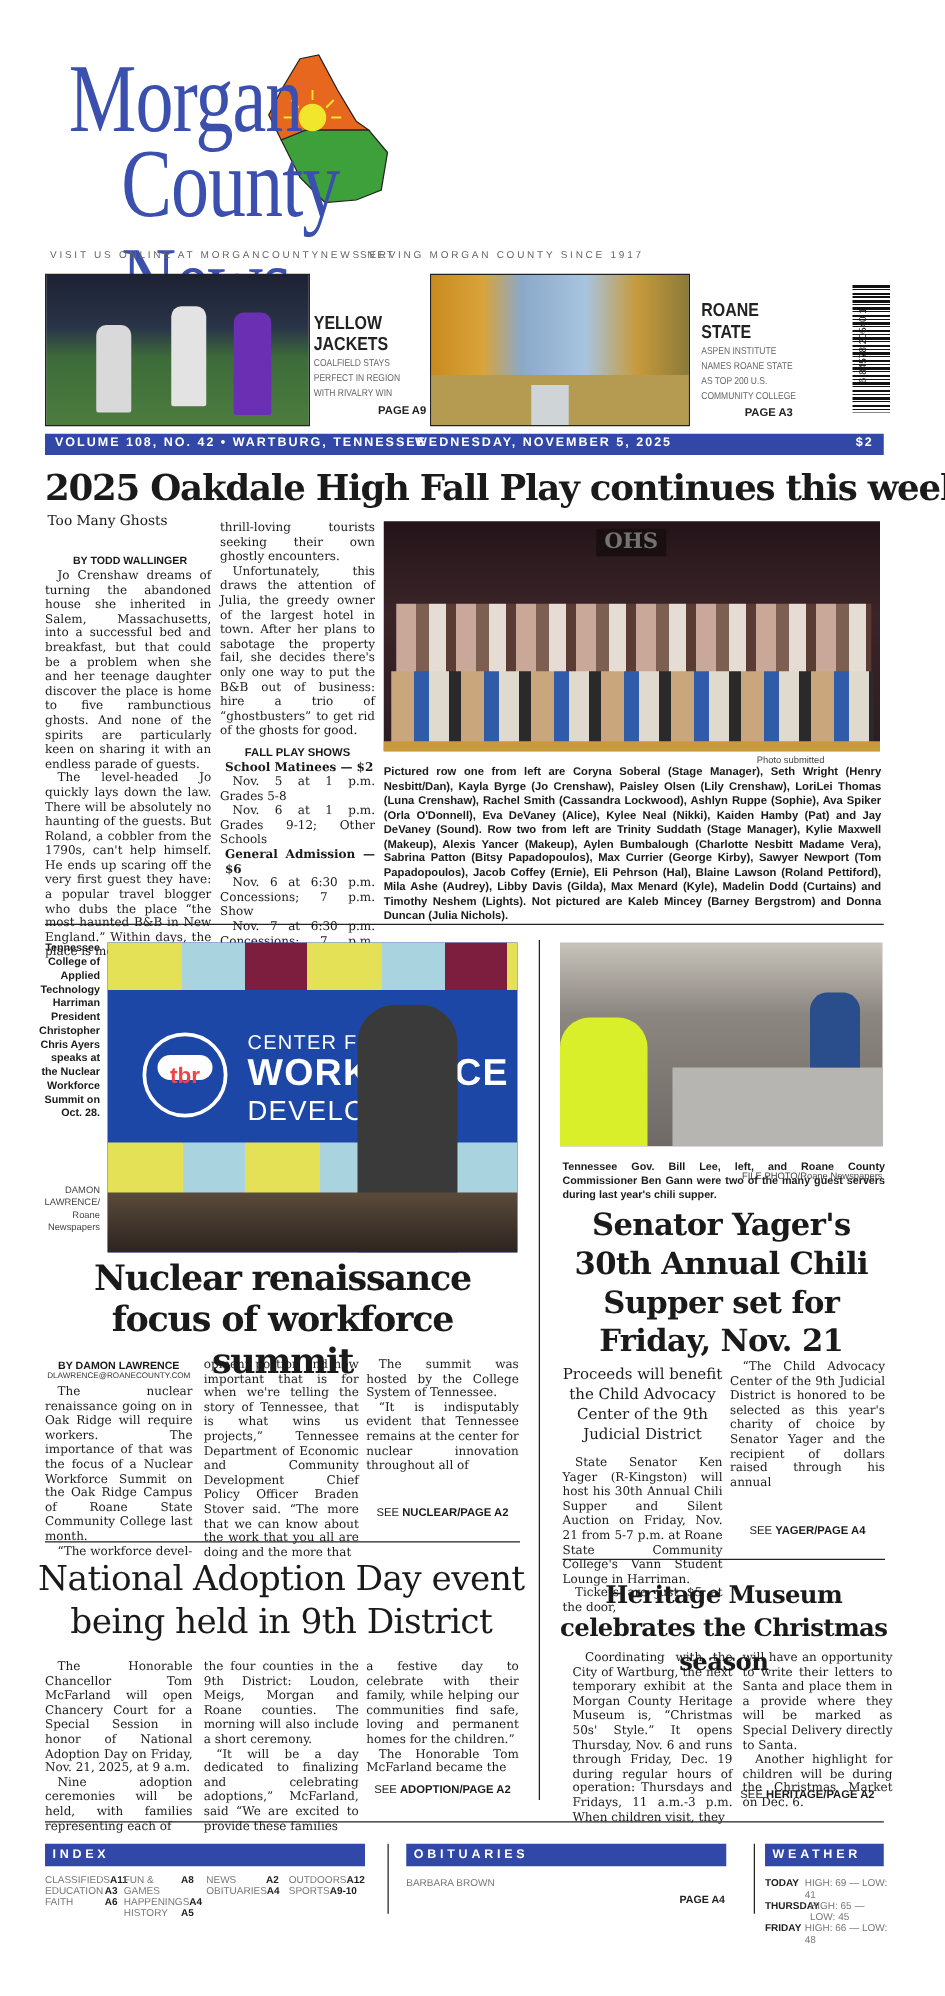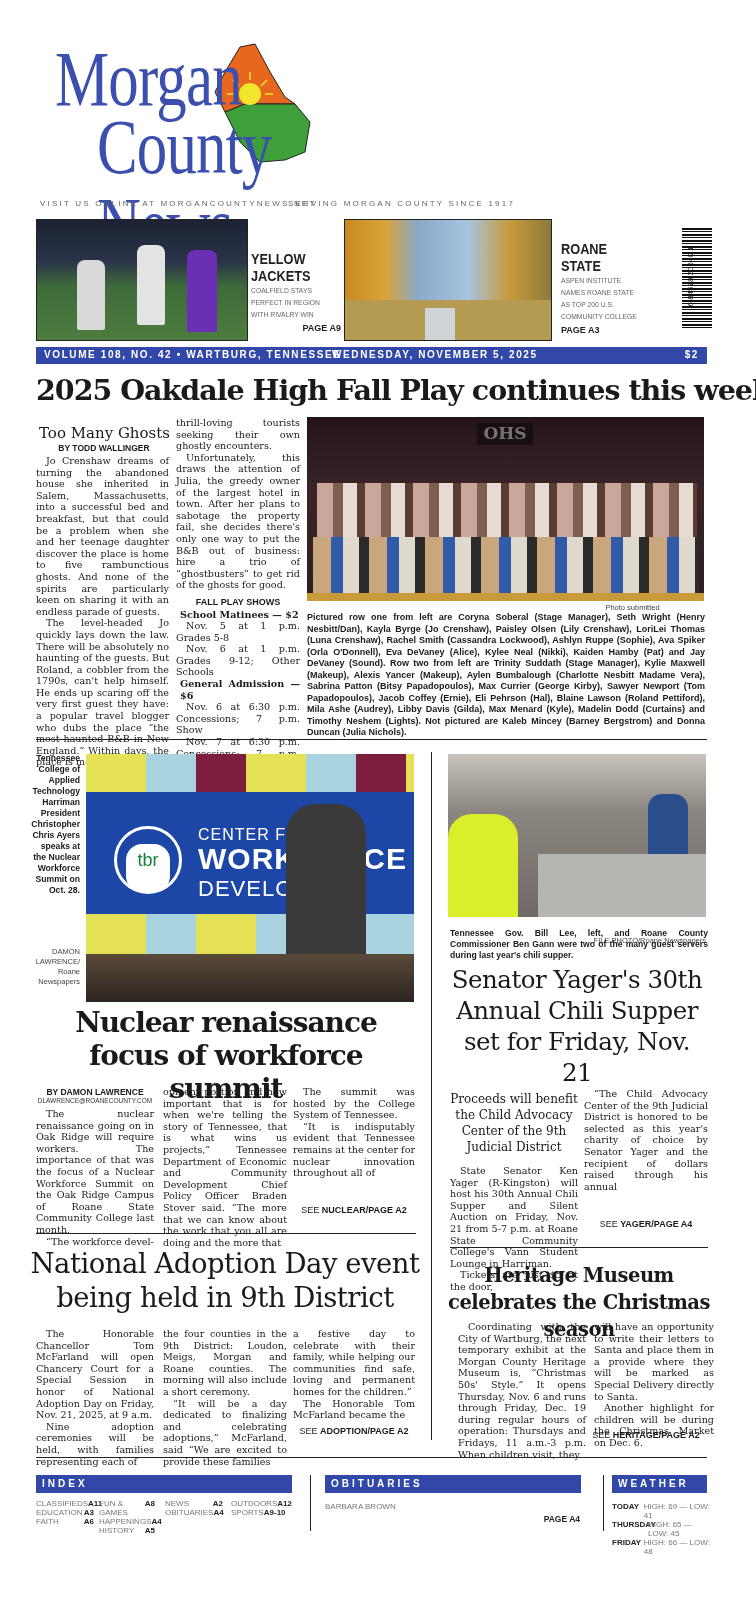--- a/index.html
+++ b/index.html
@@ -60,34 +60,34 @@
   <div class="promo-p" style="text-align:right;margin-top:2px">PAGE A9</div>
 </div>
 
 <div class="abs promo-photo" style="left:344px;top:219px;width:208px;height:122px;background:linear-gradient(90deg,#c98a1e 0%,#d9a33a 20%,#8aa9c9 35%,#a7c4df 60%,#c79a3a 80%,#8c7a3a 100%)">
   <div class="abs" style="left:0;top:80px;width:208px;height:42px;background:#b59a52"></div>
   <div class="abs" style="left:80px;top:88px;width:30px;height:34px;background:#cfd4d6"></div>
 </div>
 <div class="abs" style="left:561px;top:240px;width:108px">
   <div class="promo-h" style="width:100px">ROANE STATE</div>
   <div class="promo-s" style="width:92px;margin-top:1px">ASPEN INSTITUTE NAMES ROANE STATE AS TOP 200 U.S. COMMUNITY COLLEGE</div>
-  <div class="promo-p" style="text-align:left;width:108px;margin-top:2px">PAGE A3</div>
+  <div class="promo-p" style="text-align:center;width:108px;margin-top:2px">PAGE A3</div>
 </div>
 
 <div class="abs" style="left:682px;top:228px;width:30px;height:102px;background:repeating-linear-gradient(180deg,#111 0,#111 2px,#fff 2px,#fff 3px,#111 3px,#111 4px,#fff 4px,#fff 6px)"></div>
 <div class="abs cond" style="left:640px;top:272px;width:100px;font-size:8px;transform:rotate(-90deg);text-align:center">6 84578 20540 1</div>
 
 <div class="abs bar" style="left:36px;top:347px;width:671px;height:17px">
   <span class="abs" style="left:8px;top:2px">VOLUME 108, NO. 42 • WARTBURG, TENNESSEE</span>
   <span class="abs" style="left:296px;top:2px">WEDNESDAY, NOVEMBER 5, 2025</span>
   <span class="abs" style="right:8px;top:2px">$2</span>
 </div>
 
 <h1 class="abs headline" style="left:36px;top:372px;width:680px;font-size:28.5px;line-height:36px;white-space:nowrap">2025 Oakdale High Fall Play continues this week</h1>
-<div class="abs" style="left:38px;top:424px;width:132px;font-size:15px;text-align:right">Too Many Ghosts</div>
+<div class="abs" style="left:38px;top:410px;width:132px;font-size:11px;text-align:left">Too Many Ghosts</div>
 <div class="abs byline" style="left:38px;top:443px;width:132px">BY TODD WALLINGER</div>
 <div class="abs body" style="left:36px;top:455px;width:133px">
   <p>Jo Crenshaw dreams of turning the abandoned house she inherited in Salem, Massachusetts, into a successful bed and breakfast, but that could be a problem when she and her teenage daughter discover the place is home to five rambunctious ghosts. And none of the spirits are particularly keen on sharing it with an endless parade of guests.</p>
   <p>The level-headed Jo quickly lays down the law. There will be absolutely no haunting of the guests. But Roland, a cobbler from the 1790s, can't help himself. He ends up scaring off the very first guest they have: a popular travel blogger who dubs the place “the most haunted B&amp;B in New England.” Within days, the place is mobbed by</p>
 </div>
 <div class="abs body" style="left:176px;top:417px;width:124px">
   <p style="text-indent:0">thrill-loving tourists seeking their own ghostly encounters.</p>
   <p>Unfortunately, this draws the attention of Julia, the greedy owner of the largest hotel in town. After her plans to sabotage the property fail, she decides there's only one way to put the B&amp;B out of business: hire a trio of “ghostbusters” to get rid of the ghosts for good.</p>
   <div style="margin-top:6px">
     <div class="byline" style="font-size:9px">FALL PLAY SHOWS</div>
@@ -110,21 +110,21 @@
 <div class="abs credit" style="left:560px;top:603px;width:145px;text-align:center">Photo submitted</div>
 <div class="abs cutline" style="left:307px;top:612px;width:398px;text-align:justify">Pictured row one from left are Coryna Soberal (Stage Manager), Seth Wright (Henry Nesbitt/Dan), Kayla Byrge (Jo Crenshaw), Paisley Olsen (Lily Crenshaw), LoriLei Thomas (Luna Crenshaw), Rachel Smith (Cassandra Lockwood), Ashlyn Ruppe (Sophie), Ava Spiker (Orla O'Donnell), Eva DeVaney (Alice), Kylee Neal (Nikki), Kaiden Hamby (Pat) and Jay DeVaney (Sound). Row two from left are Trinity Suddath (Stage Manager), Kylie Maxwell (Makeup), Alexis Yancer (Makeup), Aylen Bumbalough (Charlotte Nesbitt Madame Vera), Sabrina Patton (Bitsy Papadopoulos), Max Currier (George Kirby), Sawyer Newport (Tom Papadopoulos), Jacob Coffey (Ernie), Eli Pehrson (Hal), Blaine Lawson (Roland Pettiford), Mila Ashe (Audrey), Libby Davis (Gilda), Max Menard (Kyle), Madelin Dodd (Curtains) and Timothy Neshem (Lights). Not pictured are Kaleb Mincey (Barney Bergstrom) and Donna Duncan (Julia Nichols).</div>
 
 <div class="abs rule" style="left:36px;top:739px;width:671px;height:1px"></div>
 
 <div class="abs cutline" style="left:30px;top:753px;width:50px;text-align:right;font-size:8.6px;line-height:11px">Tennessee College of Applied Technology Harriman President Christopher Chris Ayers speaks at the Nuclear Workforce Summit on Oct. 28.</div>
 <div class="abs credit" style="left:30px;top:947px;width:50px;text-align:right;line-height:10px">DAMON LAWRENCE/ Roane Newspapers</div>
 <div class="abs" style="left:86px;top:754px;width:328px;height:248px;background:#1d47a6;overflow:hidden">
   <div class="abs" style="left:0;top:0;width:328px;height:38px;background:repeating-linear-gradient(90deg,#e4e157 0,#e4e157 60px,#a9d3df 60px,#a9d3df 110px,#7d1e3e 110px,#7d1e3e 160px)"></div>
   <div class="abs" style="left:28px;top:72px;width:68px;height:68px;border:3px solid #fff;border-radius:50%;background:#1d47a6">
-    <div style="position:absolute;left:9px;top:15px;width:44px;height:48px;border-radius:16px;background:#fff;color:#15803d;font-family:'Liberation Sans',sans-serif;font-weight:normal;font-size:18px;text-align:center;line-height:32px">tbr</div>
+    <div style="position:absolute;left:9px;top:15px;width:44px;height:20px;border-radius:16px;background:#fff;color:#ef4444;font-family:'Liberation Sans',sans-serif;font-weight:bold;font-size:18px;text-align:center;line-height:32px">tbr</div>
   </div>
   <div class="abs cond" style="left:112px;top:72px;color:#fff;font-size:16px;letter-spacing:1px">CENTER FOR</div>
   <div class="abs cond" style="left:112px;top:88px;color:#fff;font-size:30px;font-weight:bold;letter-spacing:1px">WORKFORCE</div>
   <div class="abs cond" style="left:112px;top:122px;color:#fff;font-size:22px;letter-spacing:1px">DEVELOP</div>
   <div class="abs" style="left:0;top:160px;width:328px;height:70px;background:repeating-linear-gradient(90deg,#e4e157 0,#e4e157 60px,#a9d3df 60px,#a9d3df 110px)"></div>
   <div class="abs" style="left:200px;top:50px;width:80px;height:198px;background:#3a3a3a;border-radius:30px 30px 0 0"></div>
   <div class="abs" style="left:0;top:200px;width:328px;height:48px;background:linear-gradient(180deg,#5a4a3a,#2c2420)"></div>
 </div>
 <h2 class="abs headline" style="left:36px;top:1006px;width:380px;font-size:28px;line-height:33px;text-align:center">Nuclear renaissance focus of workforce summit</h2>
 <div class="abs byline" style="left:36px;top:1087px;width:118px">BY DAMON LAWRENCE</div>
@@ -146,21 +146,21 @@
 
 <div class="abs rule" style="left:431px;top:752px;width:1px;height:688px"></div>
 
 <div class="abs" style="left:448px;top:754px;width:258px;height:163px;background:linear-gradient(180deg,#c8c3bb 0%,#8c8680 35%,#6f6a66 100%);overflow:hidden">
   <div class="abs" style="left:0;top:60px;width:70px;height:103px;background:#d9ef2a;border-radius:24px 24px 0 0"></div>
   <div class="abs" style="left:90px;top:100px;width:170px;height:63px;background:#b7b5b1"></div>
   <div class="abs" style="left:200px;top:40px;width:40px;height:60px;background:#2a4d8c;border-radius:14px 14px 0 0"></div>
 </div>
 <div class="abs credit" style="left:560px;top:936px;width:146px;text-align:right">FILE PHOTO/Roane Newspapers</div>
 <div class="abs cutline" style="left:450px;top:928px;width:258px;text-align:justify;font-size:8.6px;line-height:11px">Tennessee Gov. Bill Lee, left, and Roane County Commissioner Ben Gann were two of the many guest servers during last year's chili supper.</div>
-<h2 class="abs" style="left:446px;top:964px;width:262px;font-size:24.5px;line-height:31px;text-align:center;font-weight:normal;letter-spacing:-0.5px">Senator Yager's 30th Annual Chili Supper set for Friday, Nov. 21</h2>
+<h2 class="abs" style="left:446px;top:964px;width:262px;font-size:24.5px;line-height:31px;text-align:center;font-weight:bold;letter-spacing:-0.5px">Senator Yager's 30th Annual Chili Supper set for Friday, Nov. 21</h2>
 <div class="abs" style="left:450px;top:1091px;width:128px;font-size:12px;line-height:16px;text-align:center">Proceeds will benefit the Child Advocacy Center of the 9th Judicial District</div>
 <div class="abs body" style="left:450px;top:1165px;width:128px">
   <p>State Senator Ken Yager (R-Kingston) will host his 30th Annual Chili Supper and Silent Auction on Friday, Nov. 21 from 5-7 p.m. at Roane State Community College's Vann Student Lounge in Harriman.</p>
   <p>Tickets are just $5 at the door,</p>
 </div>
 <div class="abs body" style="left:584px;top:1088px;width:124px">
   <p>“The Child Advocacy Center of the 9th Judicial District is honored to be selected as this year's charity of choice by Senator Yager and the recipient of dollars raised through his annual</p>
 </div>
 <div class="abs see" style="left:584px;top:1219px;width:124px">
   <span>SEE</span> <b>YAGER/PAGE A4</b>

